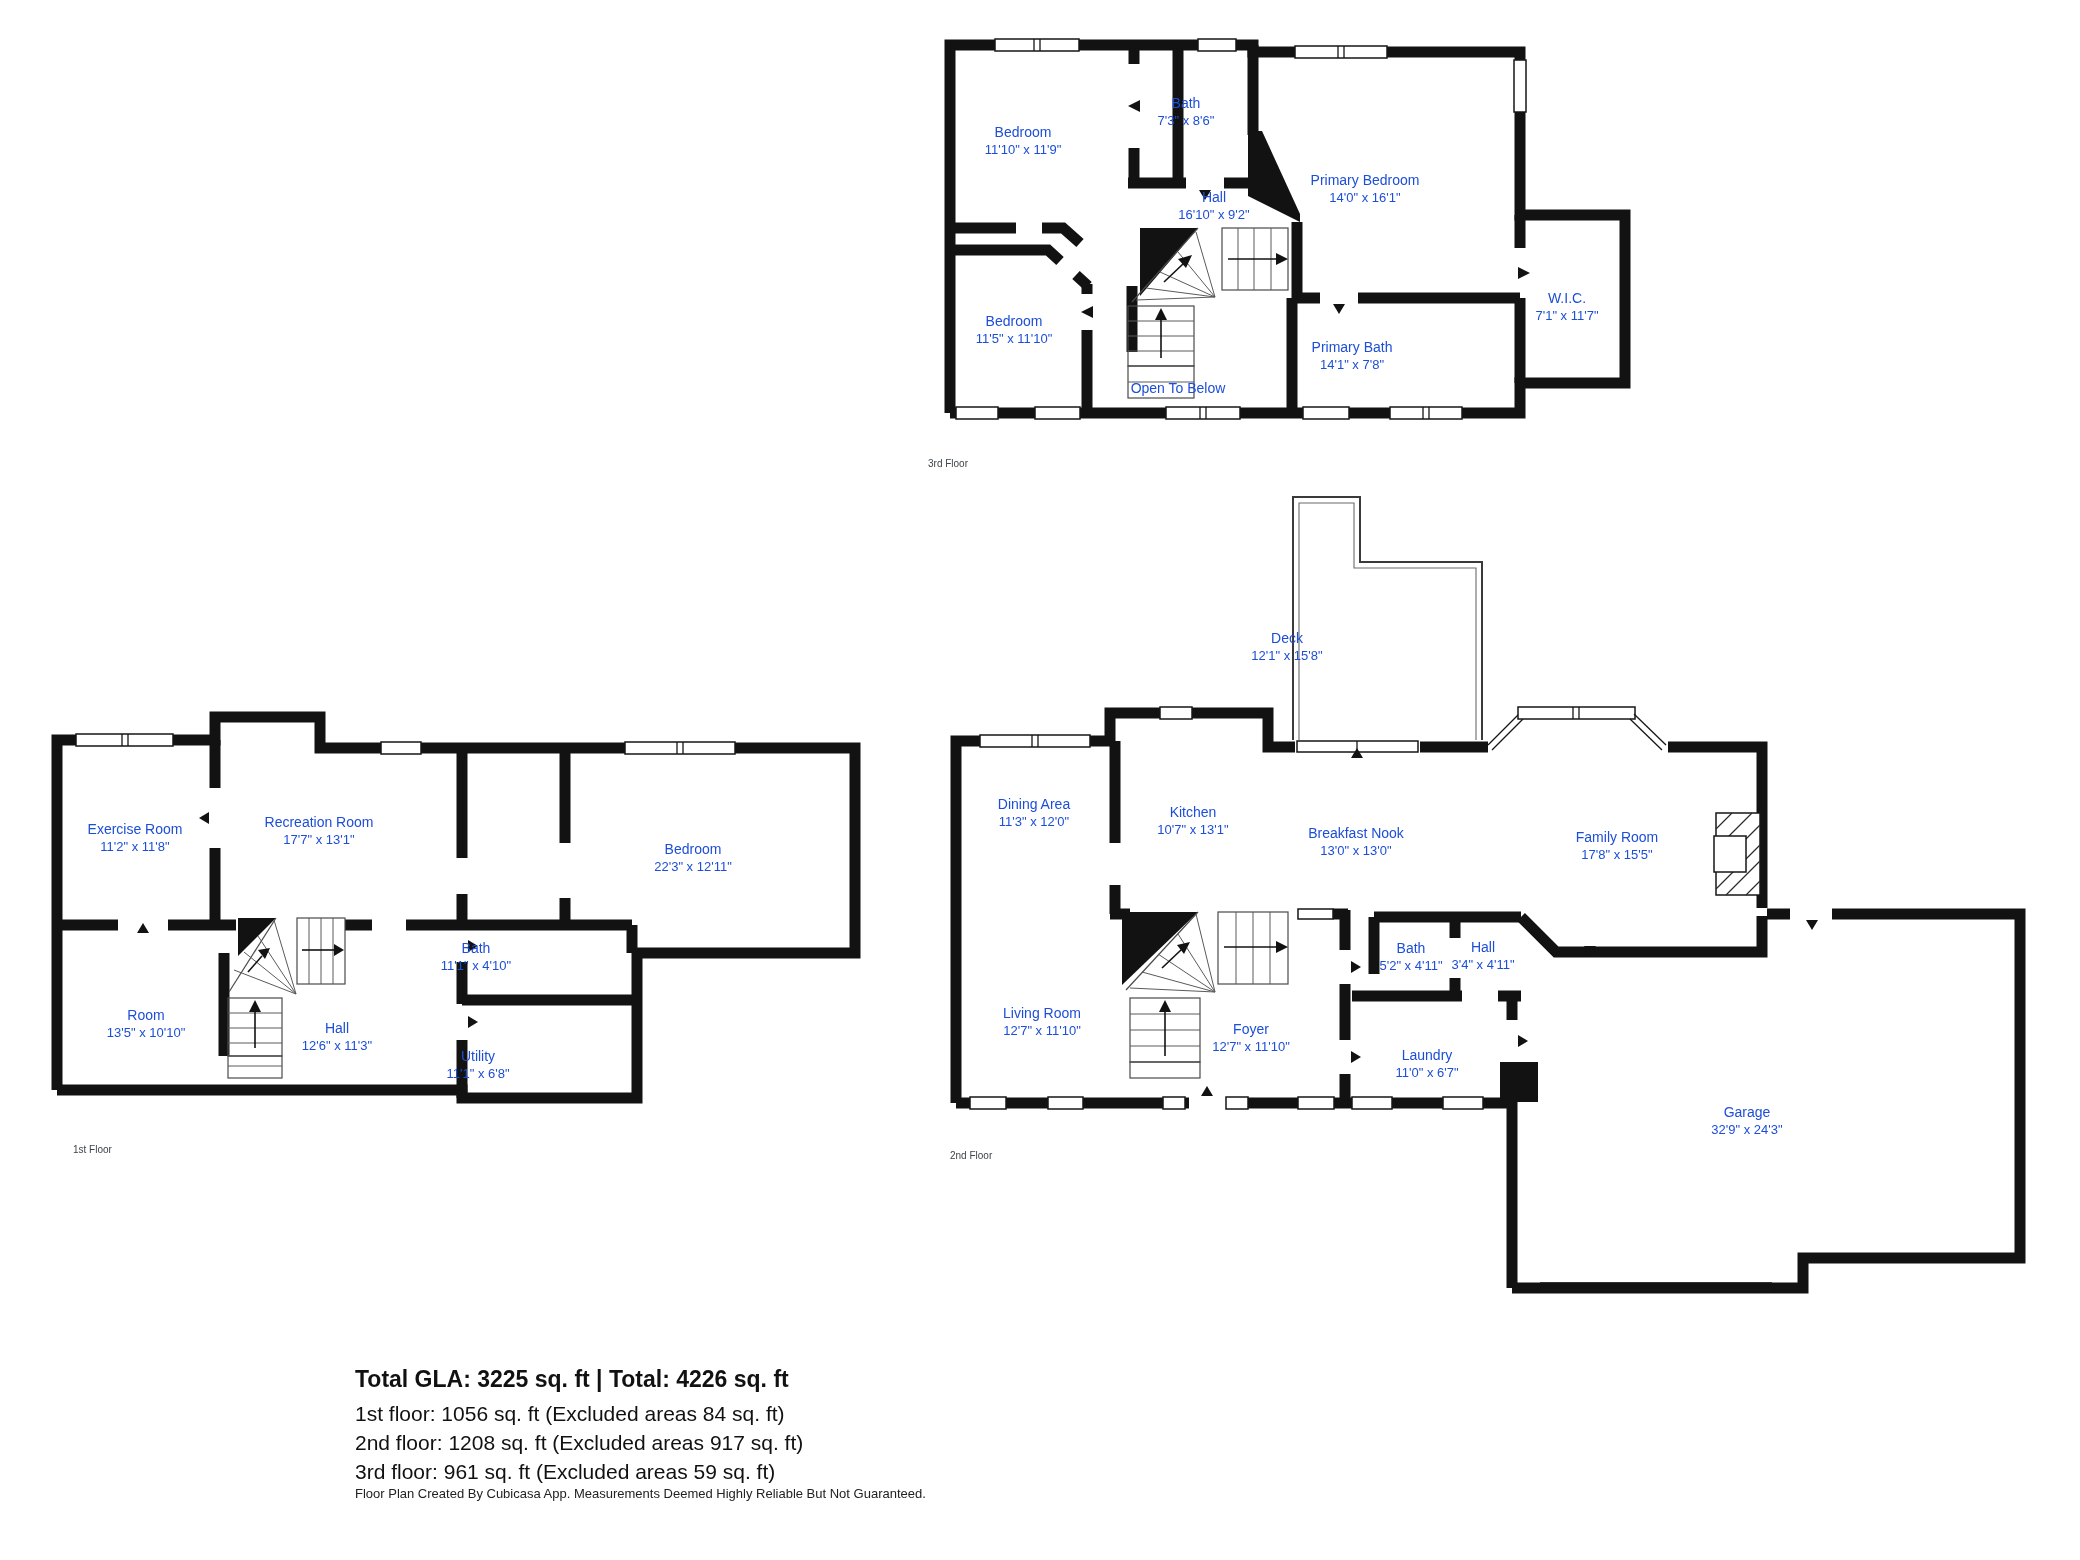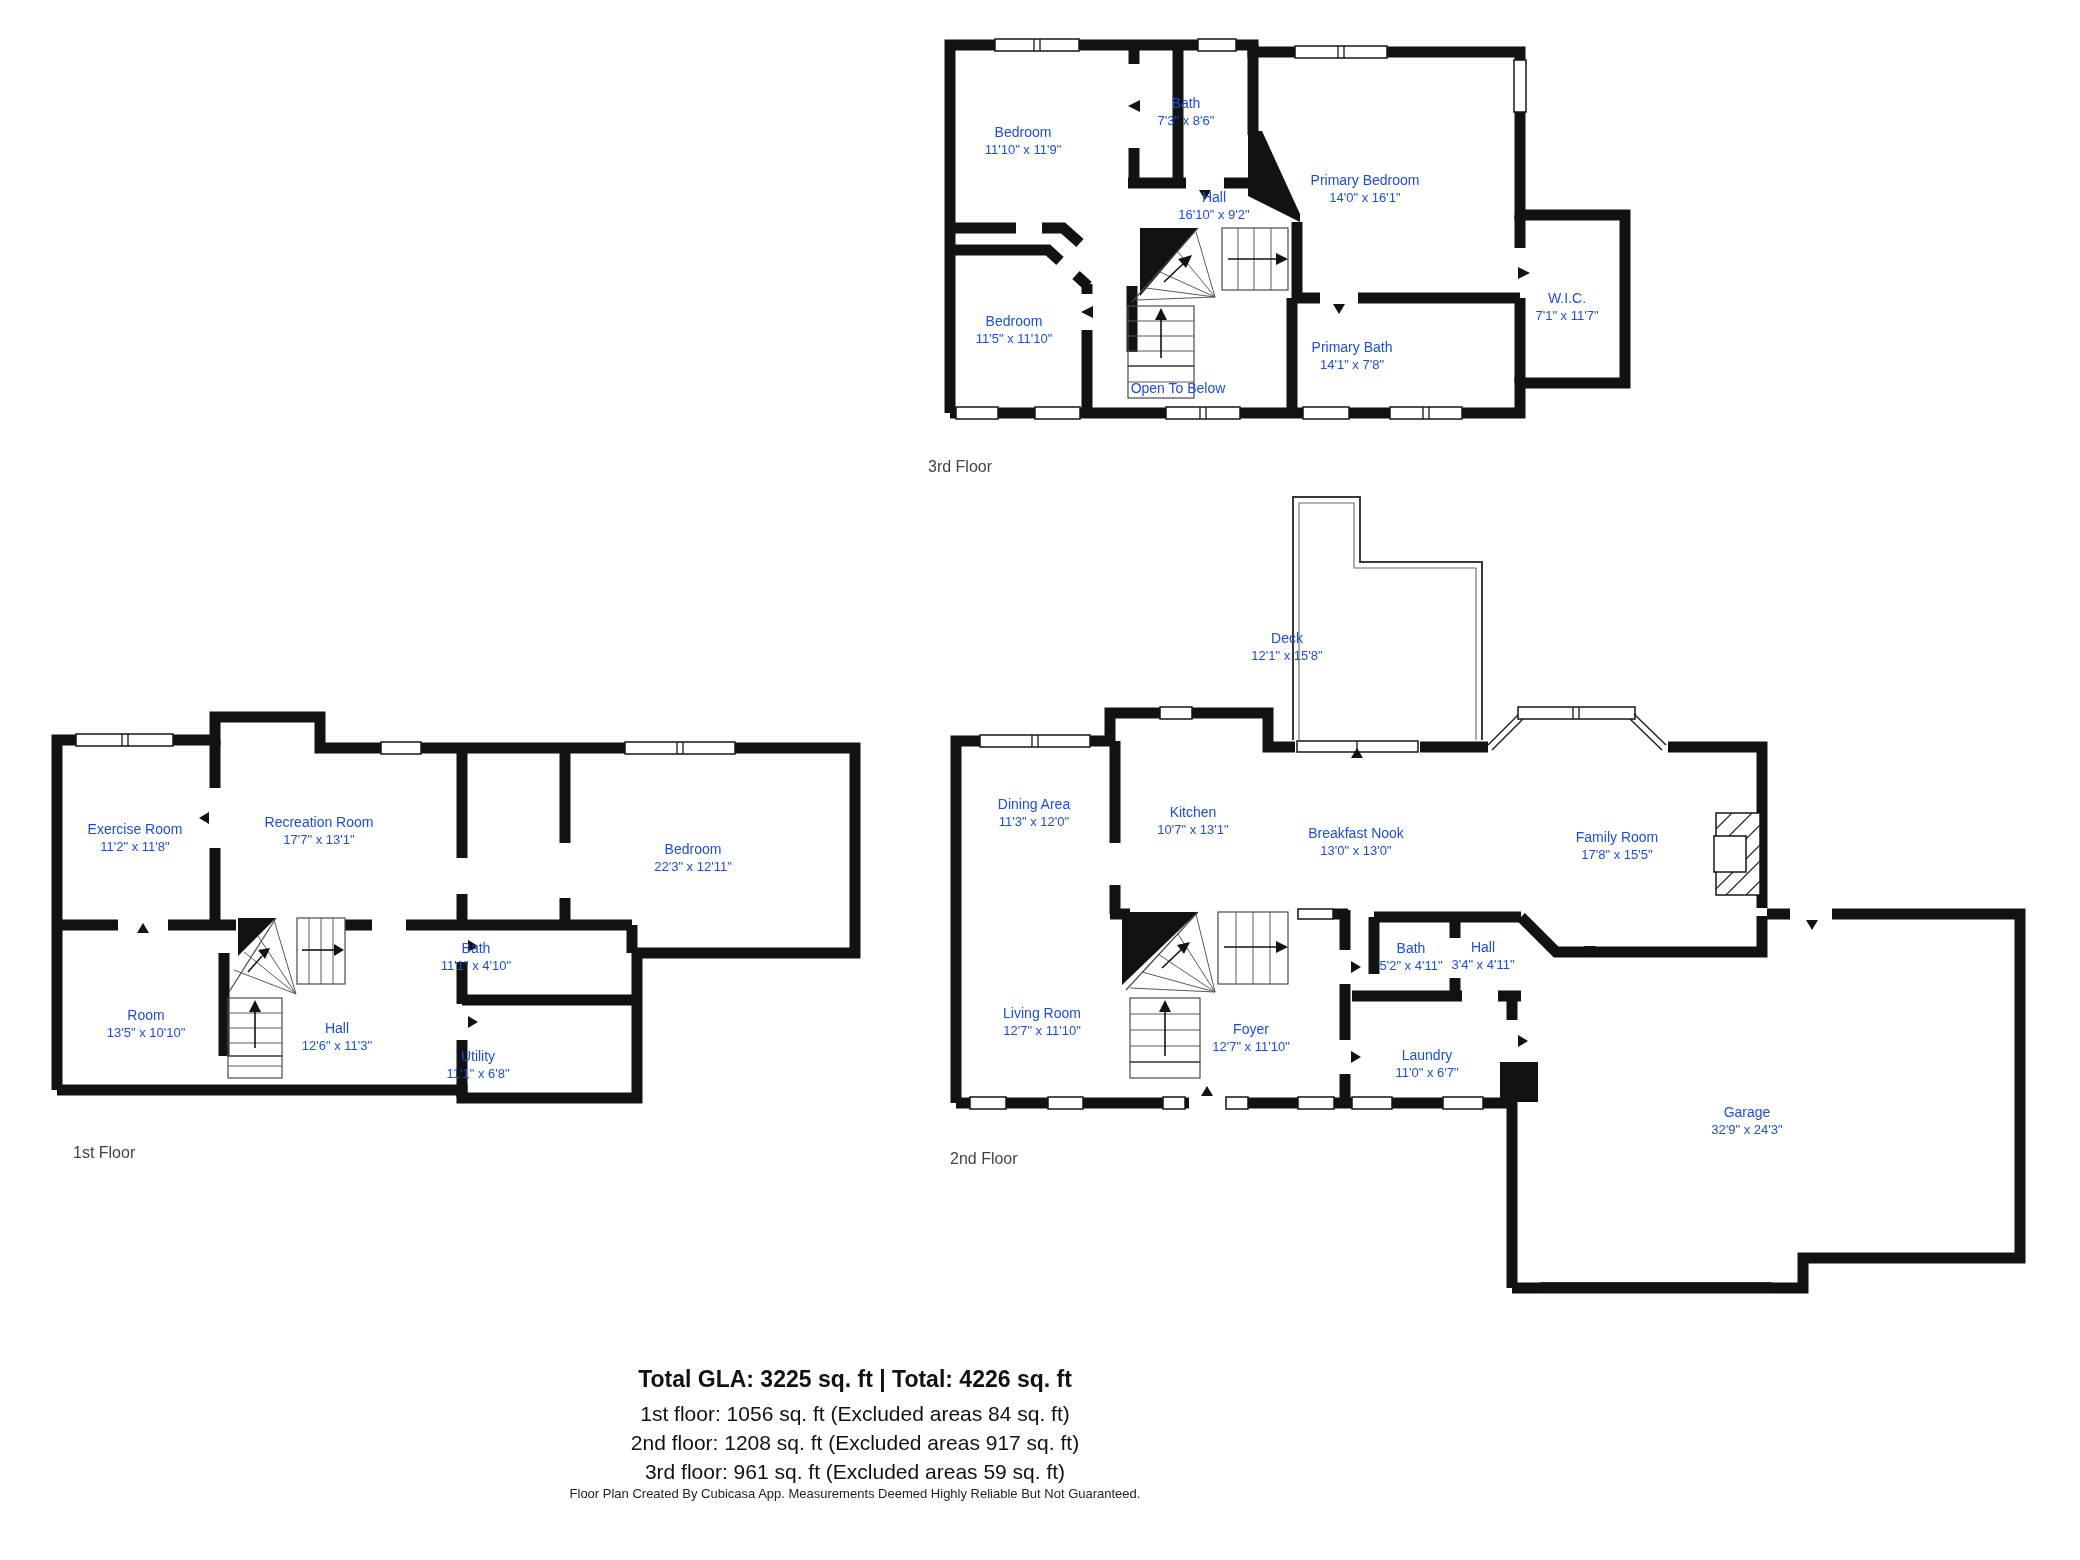--- a/index.html
+++ b/index.html
@@ -17,23 +17,23 @@
   .deck{stroke:#3a3a3a;stroke-width:2;fill:none;}
   .deckin{stroke:#6a6a6a;stroke-width:1.1;fill:none;}
   .arrow{stroke:#121212;stroke-width:1.6;fill:none;}
   .ah{fill:#121212;stroke:none;}
   .hatch{stroke:#2b2b2b;stroke-width:1.2;fill:none;}
   
   .room-label{position:absolute;transform:translate(-50%,-50%);text-align:center;
       white-space:nowrap;color:#1d4ed8;line-height:1.28;}
   .room-label .rn{display:block;font-size:14px;}
   .room-label .rd{display:block;font-size:13px;}
-  .floor-caption{position:absolute;font-size:16px;color:#3e4449;white-space:nowrap;}
+  .floor-caption{position:absolute;font-size:10px;color:#3e4449;white-space:nowrap;}
   
-  .summary{position:absolute;left:355px;top:1366px;width:1000px;text-align:center;color:#111;}
+  .summary{position:absolute;left:355px;top:1366px;width:1000px;text-align:left;color:#111;}
   .s-total{font-size:23px;font-weight:bold;margin-bottom:6px;}
   .s-line{font-size:21px;line-height:29px;}
   .s-footer{font-size:13px;color:#222;}
 </style>
 </head>
 <body>
 
 <div class="page">
 
   <svg class="plans" width="2080" height="1560" viewBox="0 0 2080 1560">

